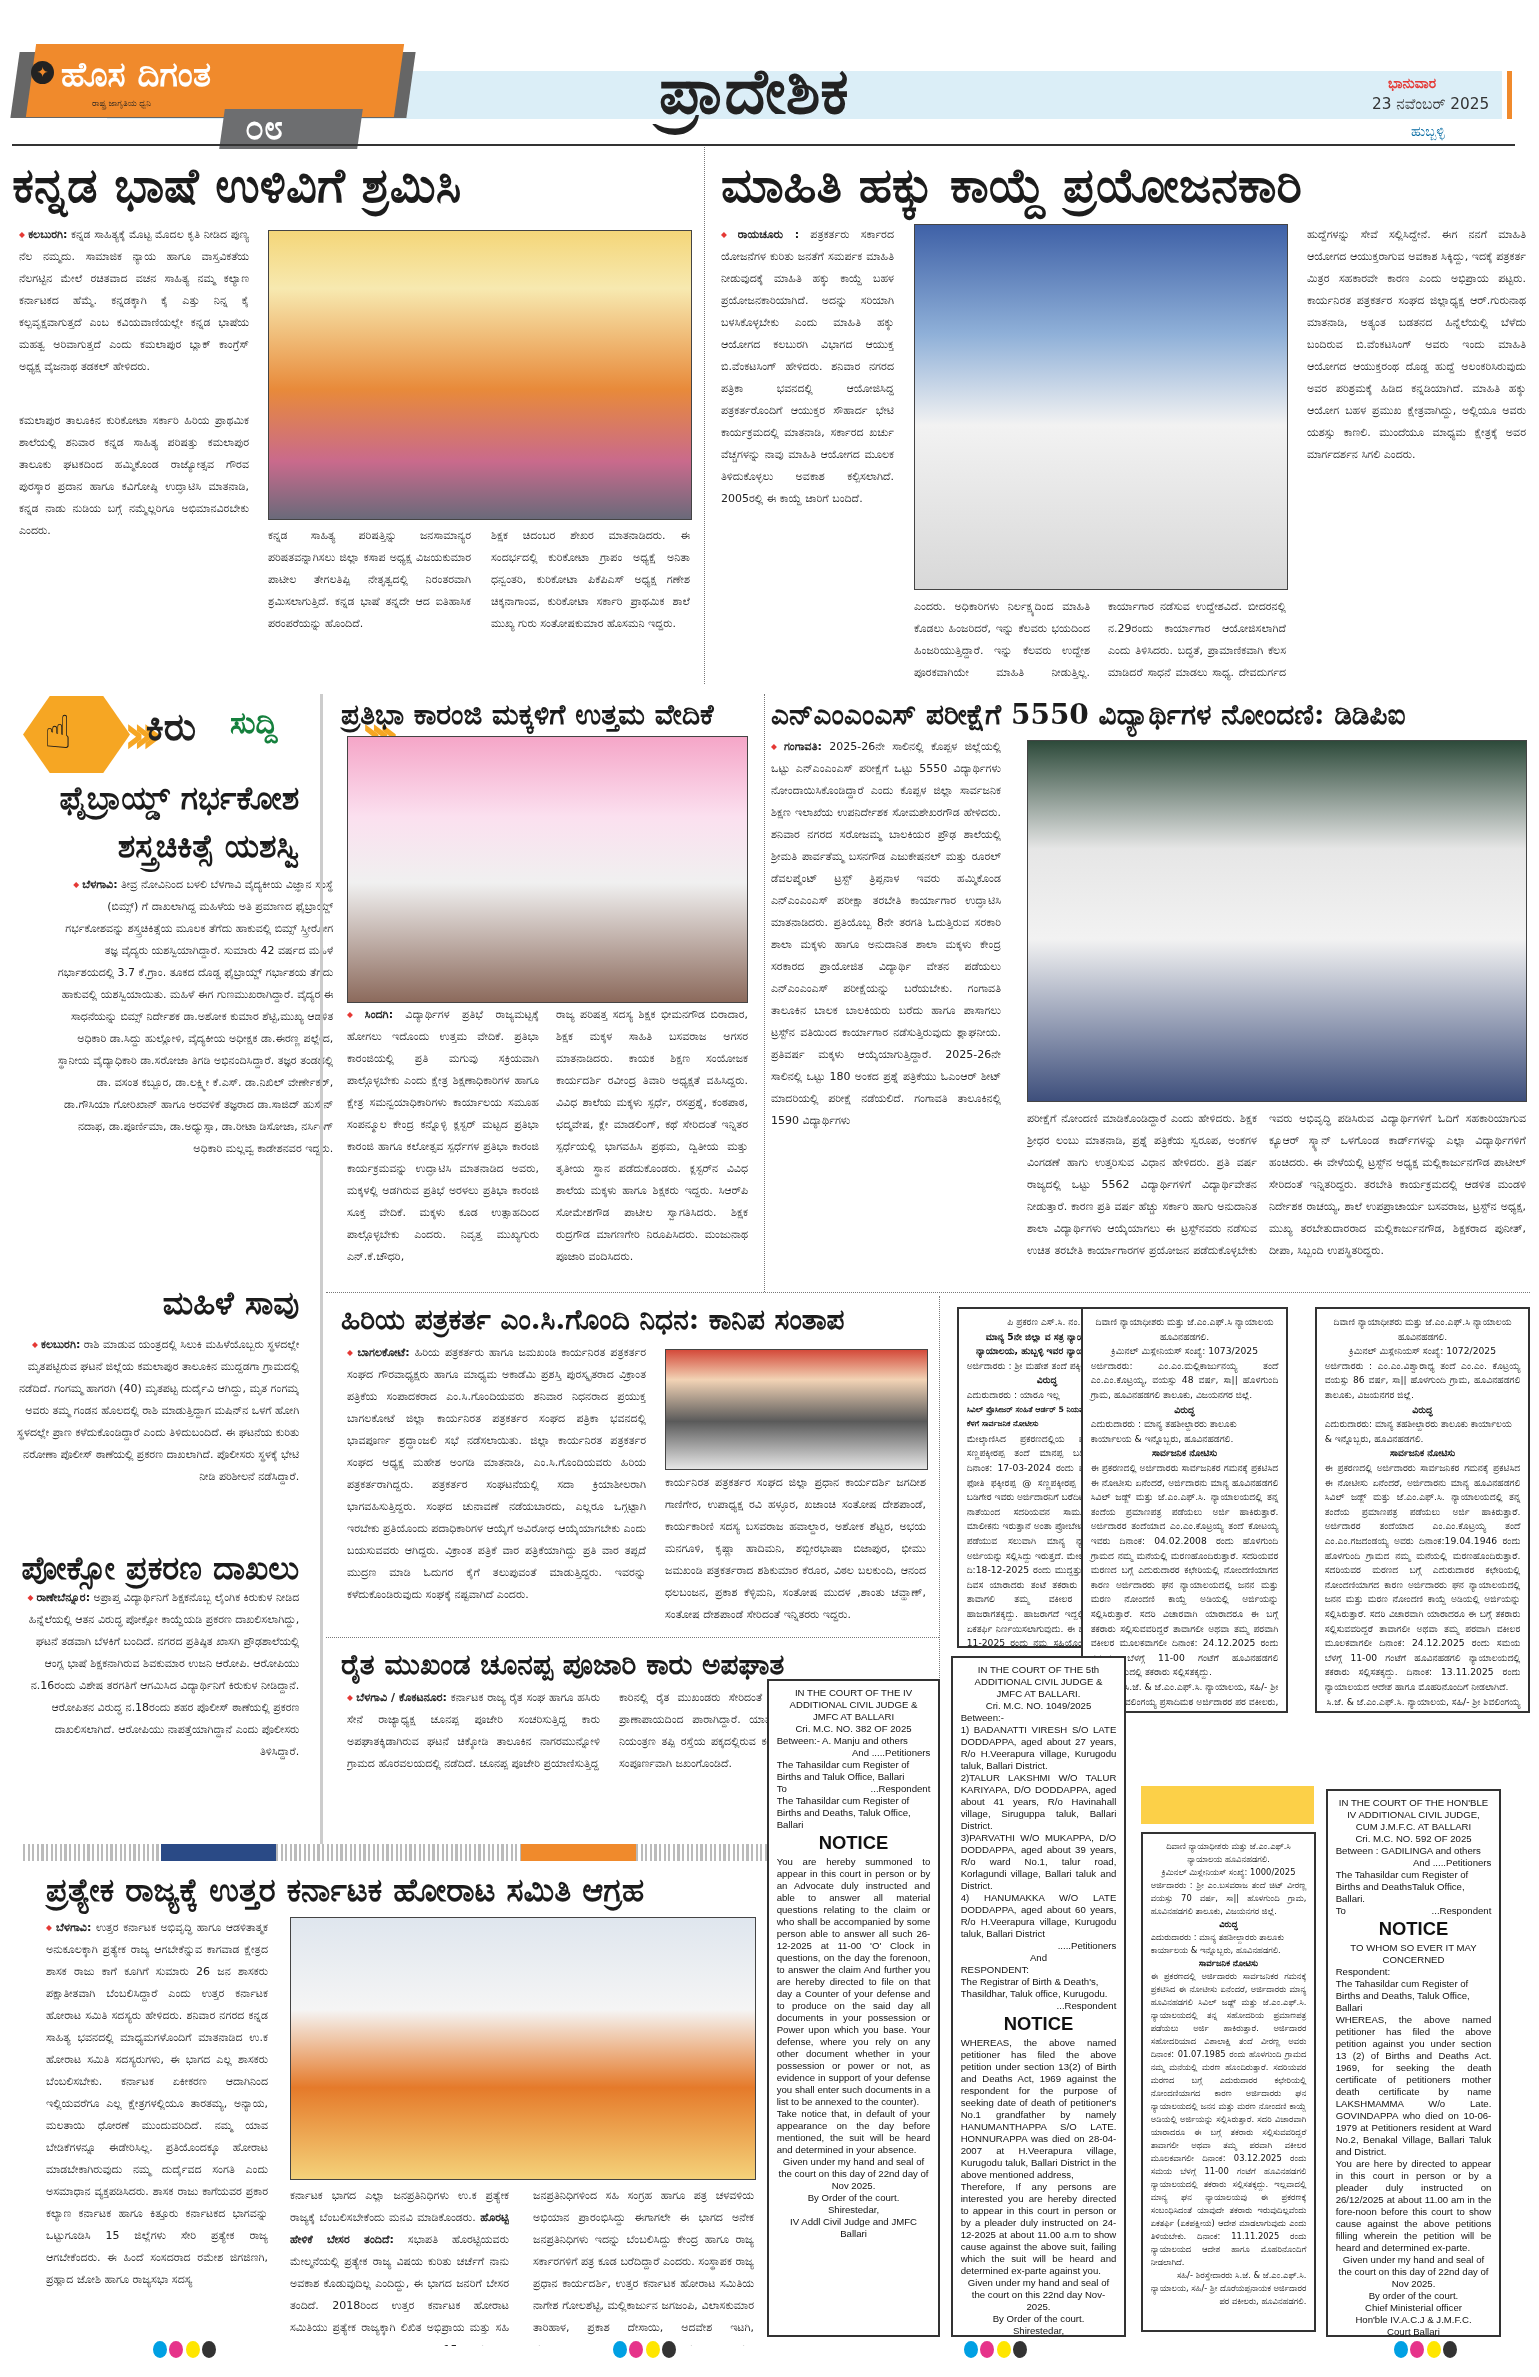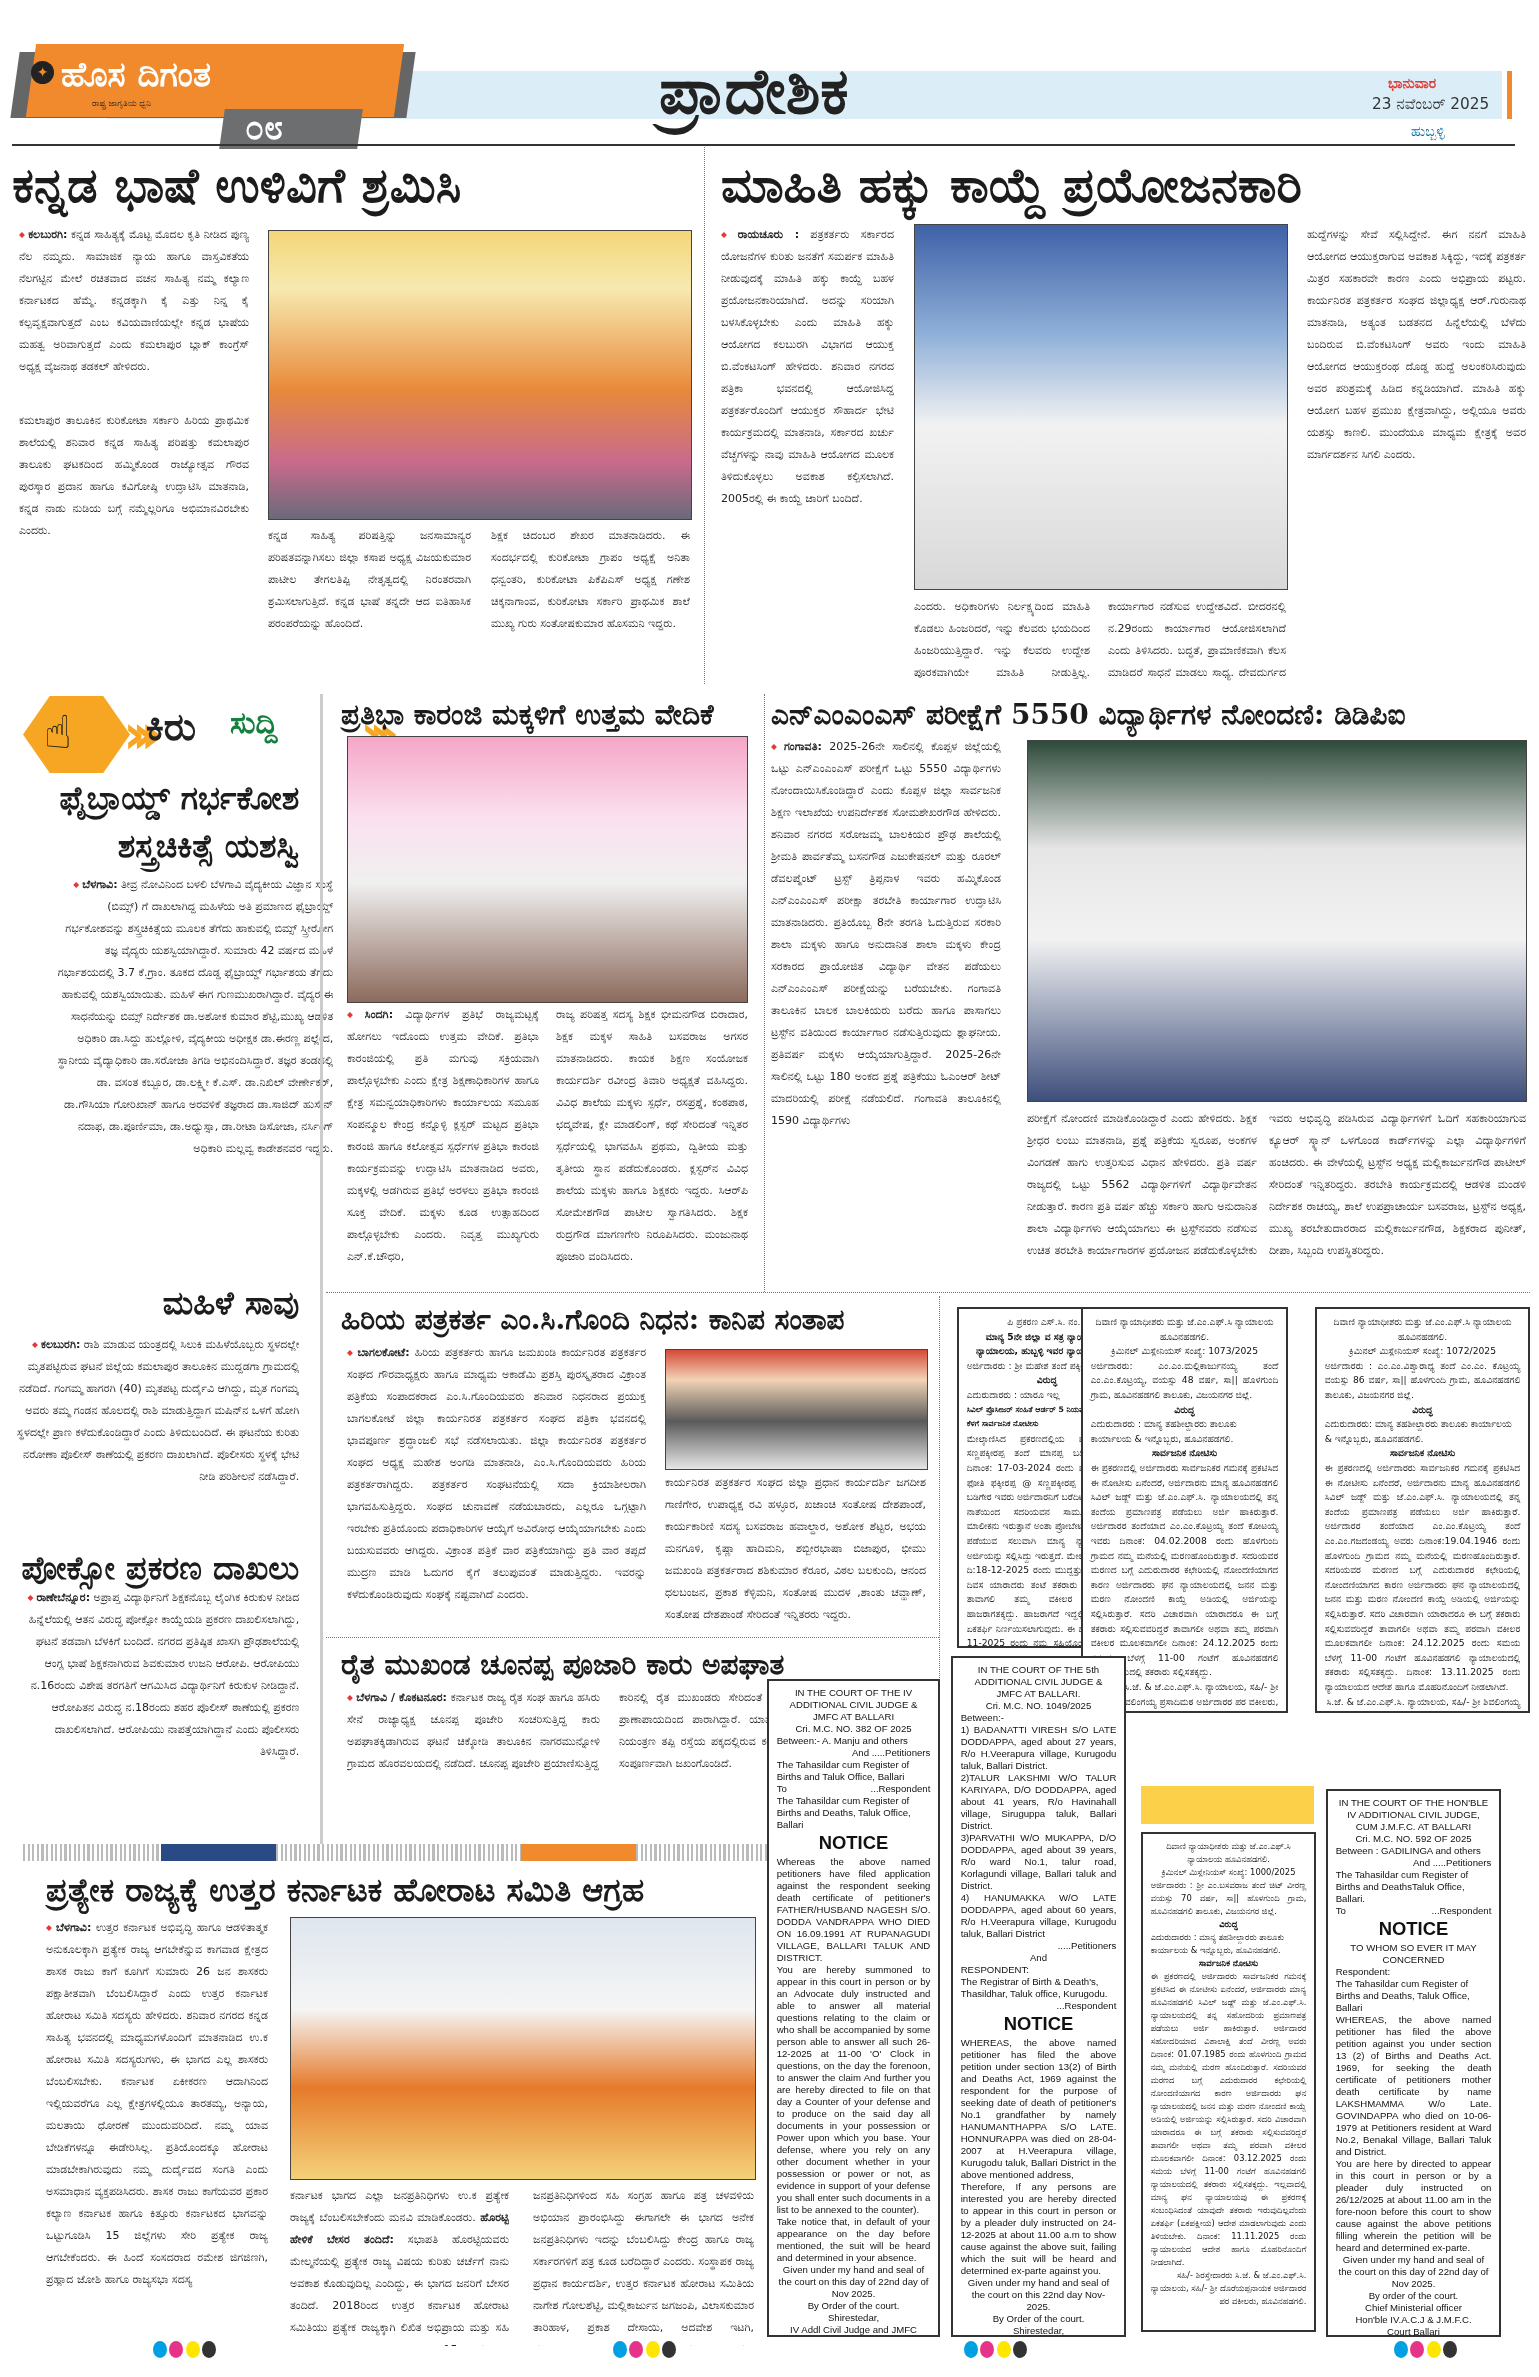--- a/index.html
+++ b/index.html
@@ -226,21 +226,20 @@
   <div class="c">Cri. M.C. NO. 382 OF 2025</div>
   <div>Between:- A. Manju and others</div>
   <div class="r">And .....Petitioners</div>
   <div>The Tahasildar cum Register of Births and Taluk Office, Ballari</div>
   <div style="display:flex;justify-content:space-between;">
       <span>To</span>
       <span>...Respondent</span>
     </div>
   <div>The Tahasildar cum Register of Births and Deaths, Taluk Office, Ballari</div>
   <div class="big">NOTICE</div>
-  <div class="j">Whereas the above named petitioners have filed application against the respondent seeking death certificate of petitioner's FATHER/HUSBAND NAGESH S/O. DODDA VANDRAPPA WHO DIED ON 16.09.1991 AT RUPANAGUDI VILLAGE, BALLARI TALUK AND DISTRICT.</div>
   <div class="j">You are hereby summoned to appear in this court in person or by an Advocate duly instructed and able to answer all material questions relating to the claim or who shall be accompanied by some person able to answer all such 26-12-2025 at 11-00 'O' Clock in questions, on the day the forenoon, to answer the claim And further you are hereby directed to file on that day a Counter of your defense and to produce on the said day all documents in your possession or Power upon which you base. Your defense, where you rely on any other document whether in your possession or power or not, as evidence in support of your defense you shall enter such documents in a list to be annexed to the counter).</div>
   <div class="j">Take notice that, in default of your appearance on the day before mentioned, the suit will be heard and determined in your absence.</div>
   <div class="c">Given under my hand and seal of the court on this day of 22nd day of Nov 2025.</div>
   <div class="c">By Order of the court.</div>
   <div class="c">Shirestedar,</div>
   <div class="c">IV Addl Civil Judge and JMFC</div>
   <div class="c">Ballari</div>
 
 </div>
 

